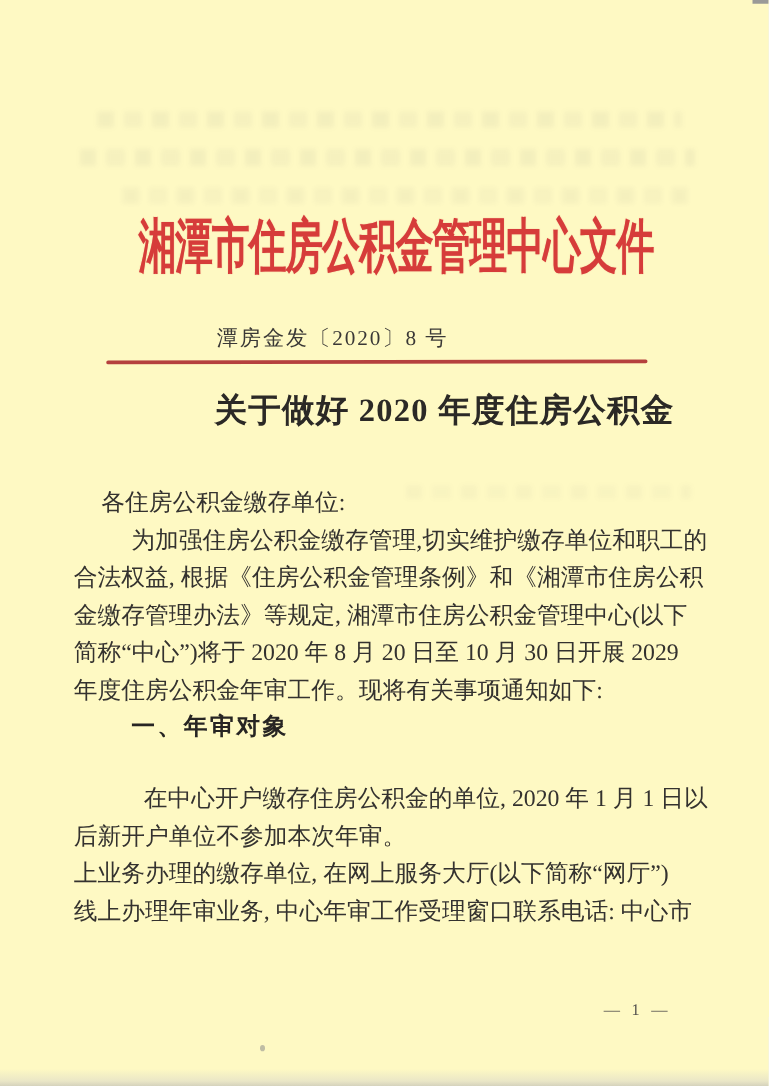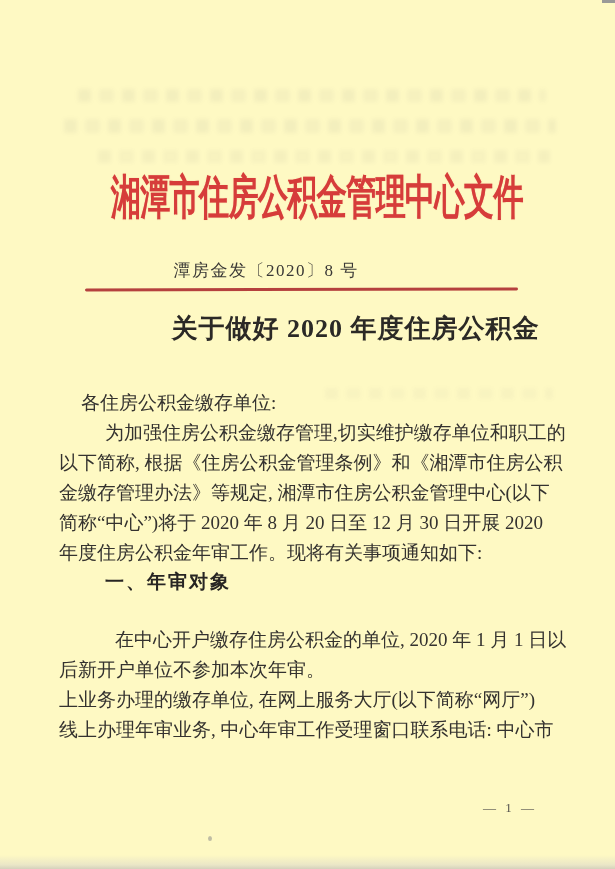--- a/index.html
+++ b/index.html
@@ -121,23 +121,23 @@
 
   <div class="red-divider"></div>
 
   <div class="doc-title">
     <div>关于做好 2020 年度住房公积金</div>
   </div>
 
   <div class="body-text">
     <div class="line ind-salut">各住房公积金缴存单位:</div>
     <div class="line ind-para">为加强住房公积金缴存管理,切实维护缴存单位和职工的</div>
-    <div class="line">以下简称, 根据《住房公积金管理条例》和《湘潭市住房公积</div>
+    <div class="line">合法权益, 根据《住房公积金管理条例》和《湘潭市住房公积</div>
     <div class="line">金缴存管理办法》等规定, 湘潭市住房公积金管理中心(以下</div>
-    <div class="line">简称“中心”)将于 2020 年 8 月 20 日至 12 月 30 日开展 2020</div>
+    <div class="line">简称“中心”)将于 2020 年 8 月 20 日至 10 月 30 日开展 2029</div>
     <div class="line">年度住房公积金年审工作。现将有关事项通知如下:</div>
     <div class="line ind-para section-head">一、年审对象</div>
     <div class="line ind-para2">在中心开户缴存住房公积金的单位, 2020 年 1 月 1 日以</div>
     <div class="line">后新开户单位不参加本次年审。</div>
     <div class="line">上业务办理的缴存单位, 在网上服务大厅(以下简称“网厅”)</div>
     <div class="line">线上办理年审业务, 中心年审工作受理窗口联系电话: 中心市</div>
   </div>
 
   <div class="page-number">— 1 —</div>
 

